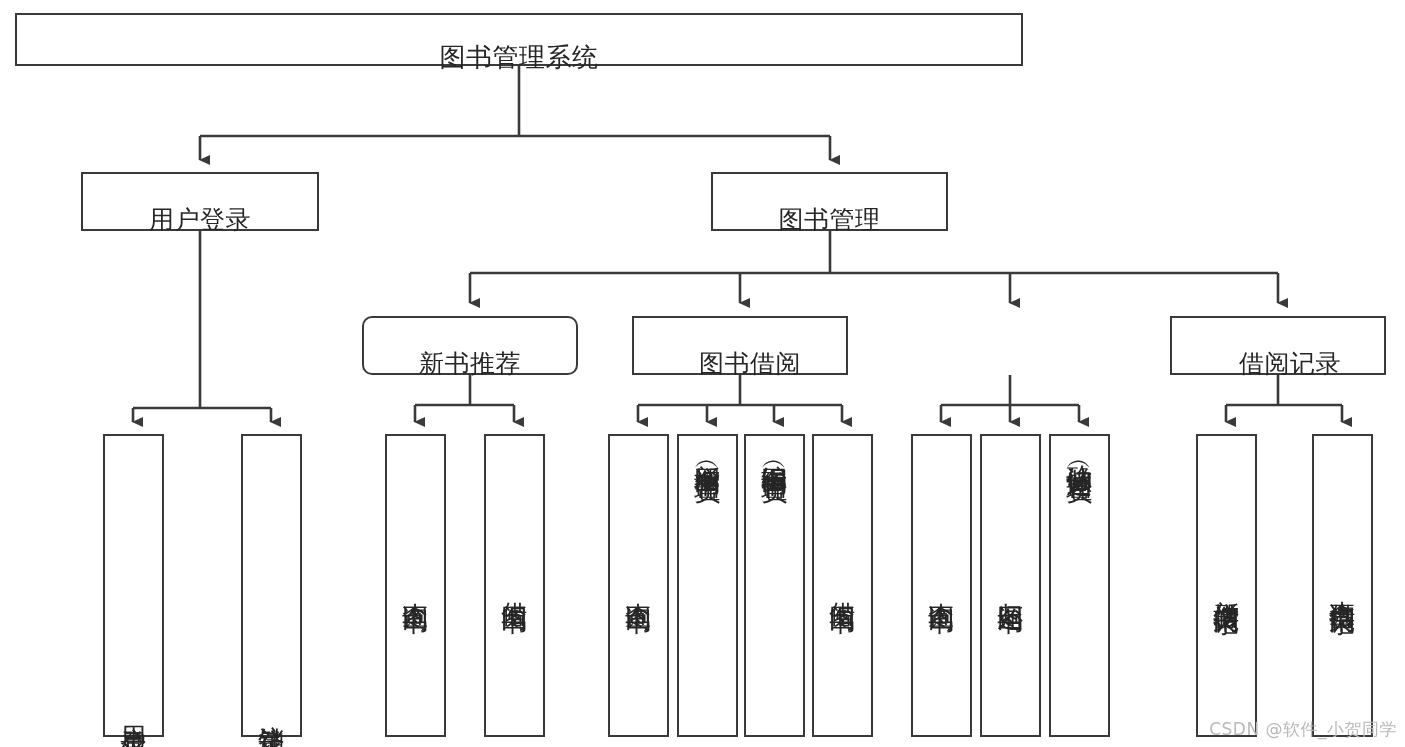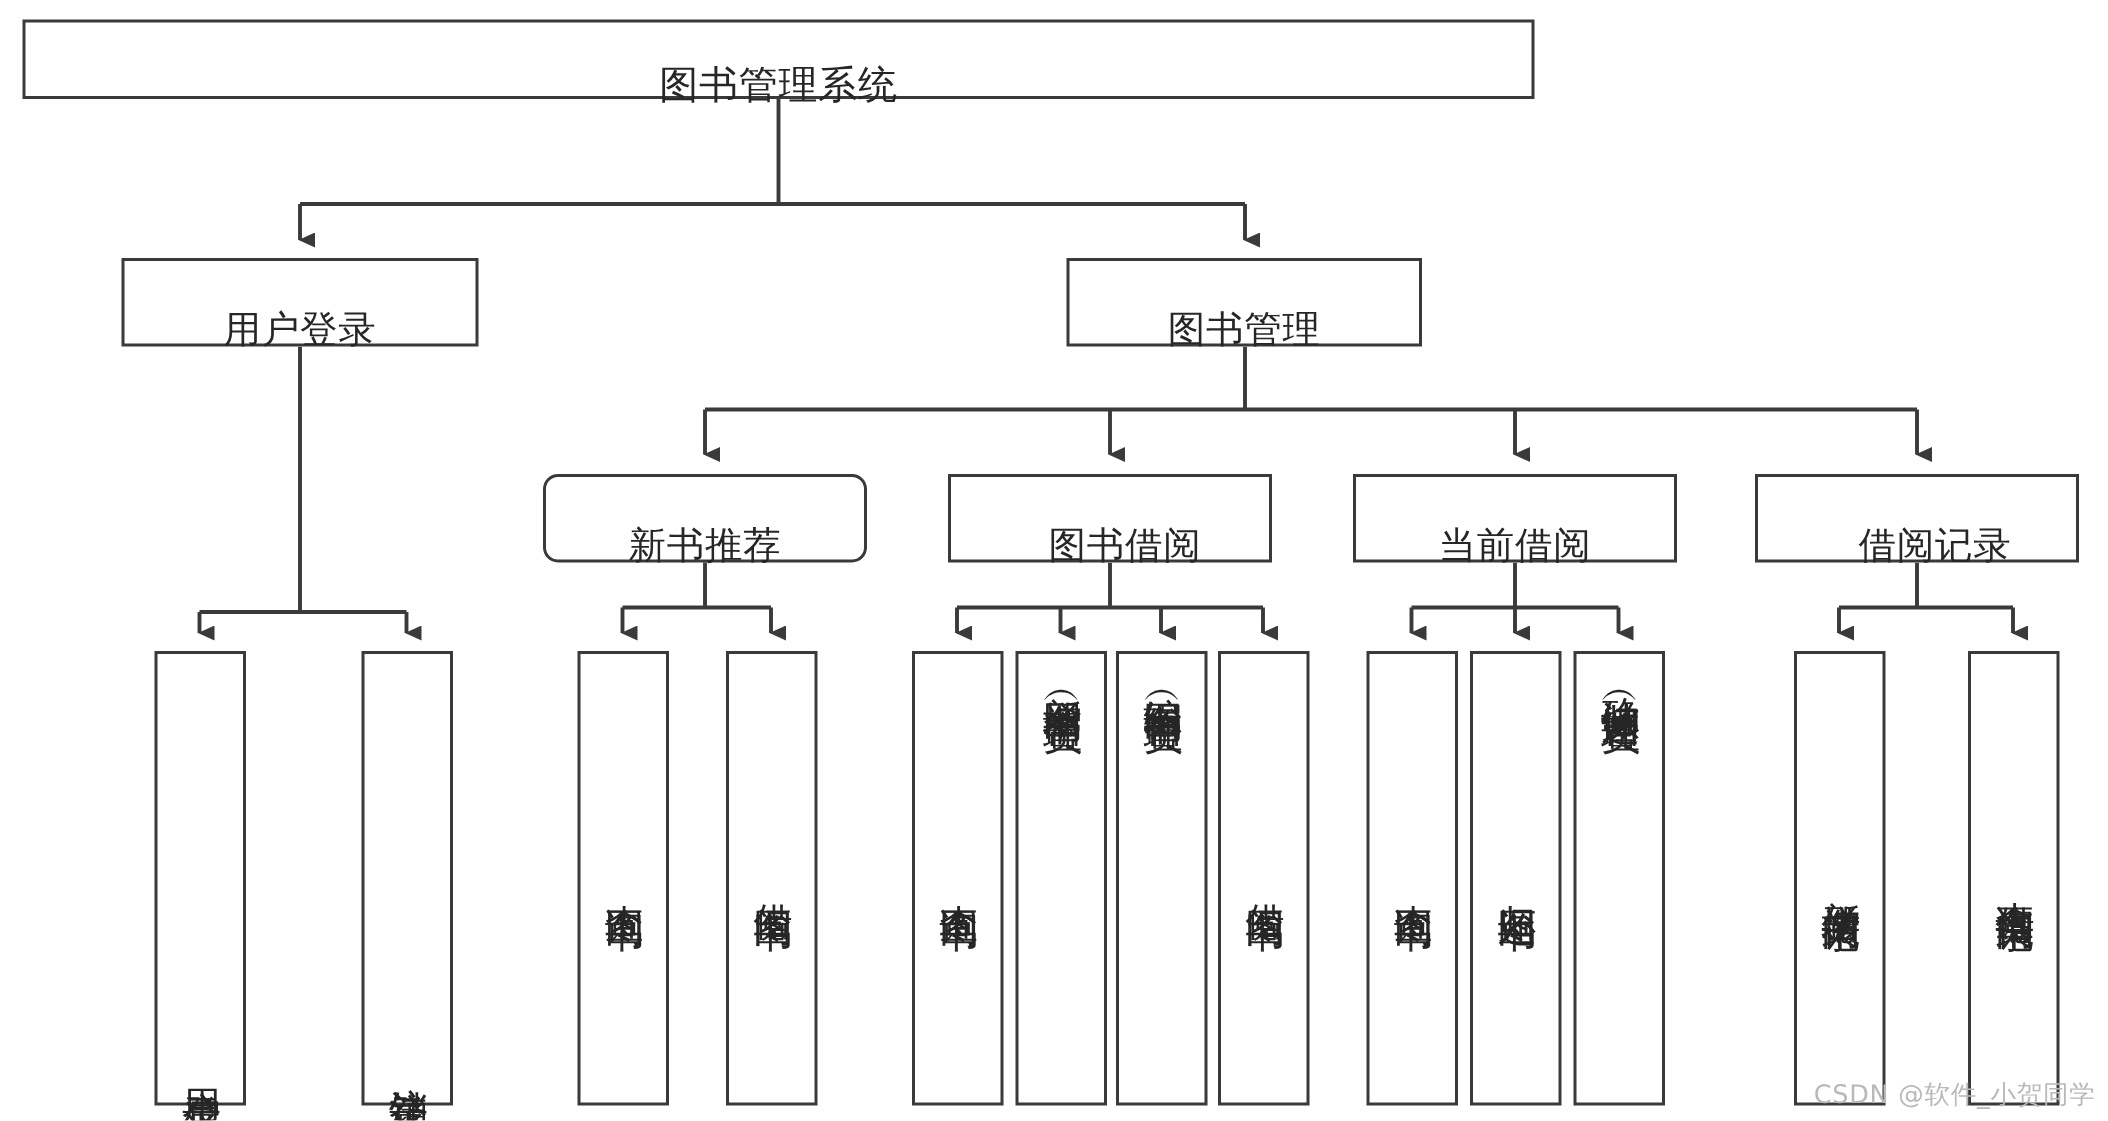--- a/index.html
+++ b/index.html
@@ -151,23 +151,20 @@
   <div class="node h" style="left:711px; top:172px; width:237px; height:59px;align-items:center;">
     <span class="lbl">图书管理</span>
   </div>
 
   <div class="node h" style="left:362px; top:316px; width:216px; height:59px;border-radius:10px;">
     <span class="lbl">新书推荐</span>
   </div>
   <div class="node h" style="left:632px; top:316px; width:216px; height:59px;padding-left:20px;">
     <span class="lbl">图书借阅</span>
   </div>
-  <div class="node h" style="left:902px; top:316px; width:216px; height:59px;">
-    <span class="lbl">当前借阅</span>
-  </div>
   <div class="node h" style="left:1170px; top:316px; width:216px; height:59px;padding-left:24px;">
     <span class="lbl">借阅记录</span>
   </div>
 
   <div class="node v bot" style="left:103px; top:434px; width:61px; height:303px; padding-bottom:22px;">
     <span class="lbl">用户登录</span>
   </div>
   <div class="node v bot" style="left:241px; top:434px; width:61px; height:303px; padding-bottom:22px;">
     <span class="lbl">注销登录</span>
   </div>

